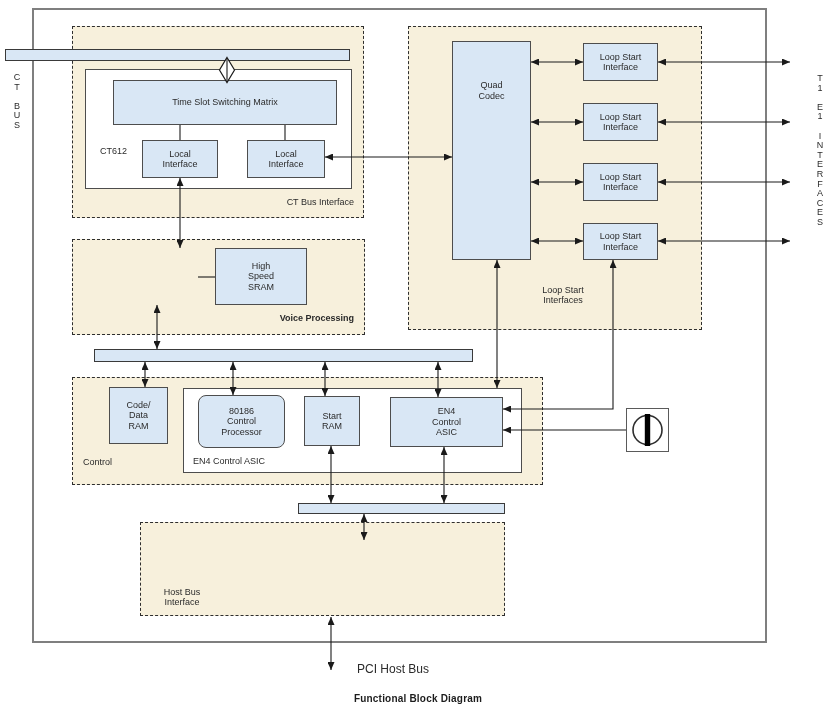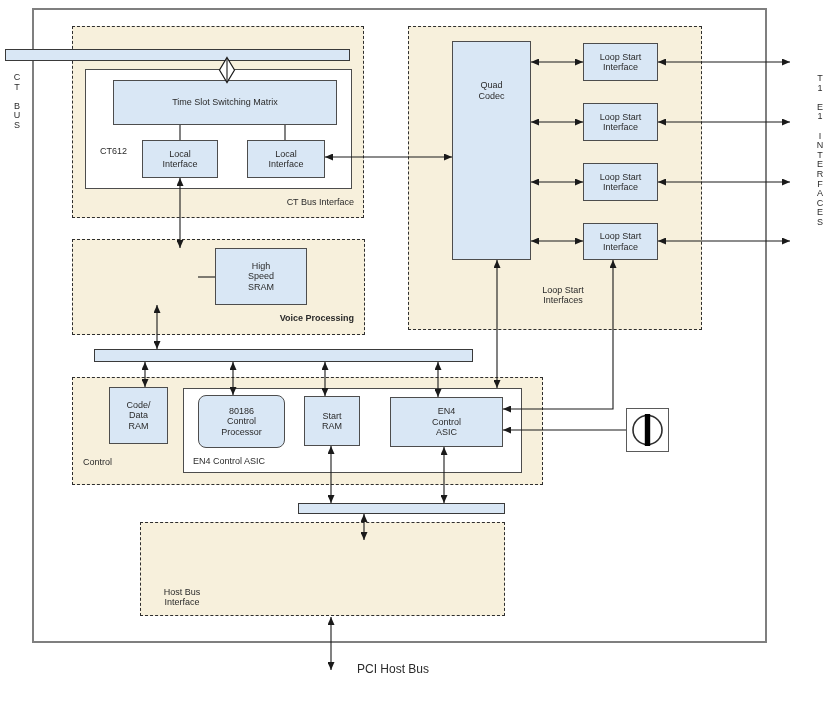--- a/index.html
+++ b/index.html
@@ -149,20 +149,21 @@
 N
 T
 E
 R
 F
 A
 C
 E
 S</div>
   <div class="flabel" style="left:357px;top:662px;">PCI Host Bus</div>
+  <div class="title">Functional Block Diagram</div>
 
   <svg class="wires">
     <defs>
       <marker id="aE" orient="auto" markerUnits="userSpaceOnUse" markerWidth="8" markerHeight="7" refX="8" refY="3.5" viewBox="0 0 8 7">
         <path d="M0,0 L8,3.5 L0,7 Z" fill="#1a1a1a"></path>
       </marker>
       <marker id="aS" orient="auto-start-reverse" markerUnits="userSpaceOnUse" markerWidth="8" markerHeight="7" refX="8" refY="3.5" viewBox="0 0 8 7">
         <path d="M0,0 L8,3.5 L0,7 Z" fill="#1a1a1a"></path>
       </marker>
     </defs>

